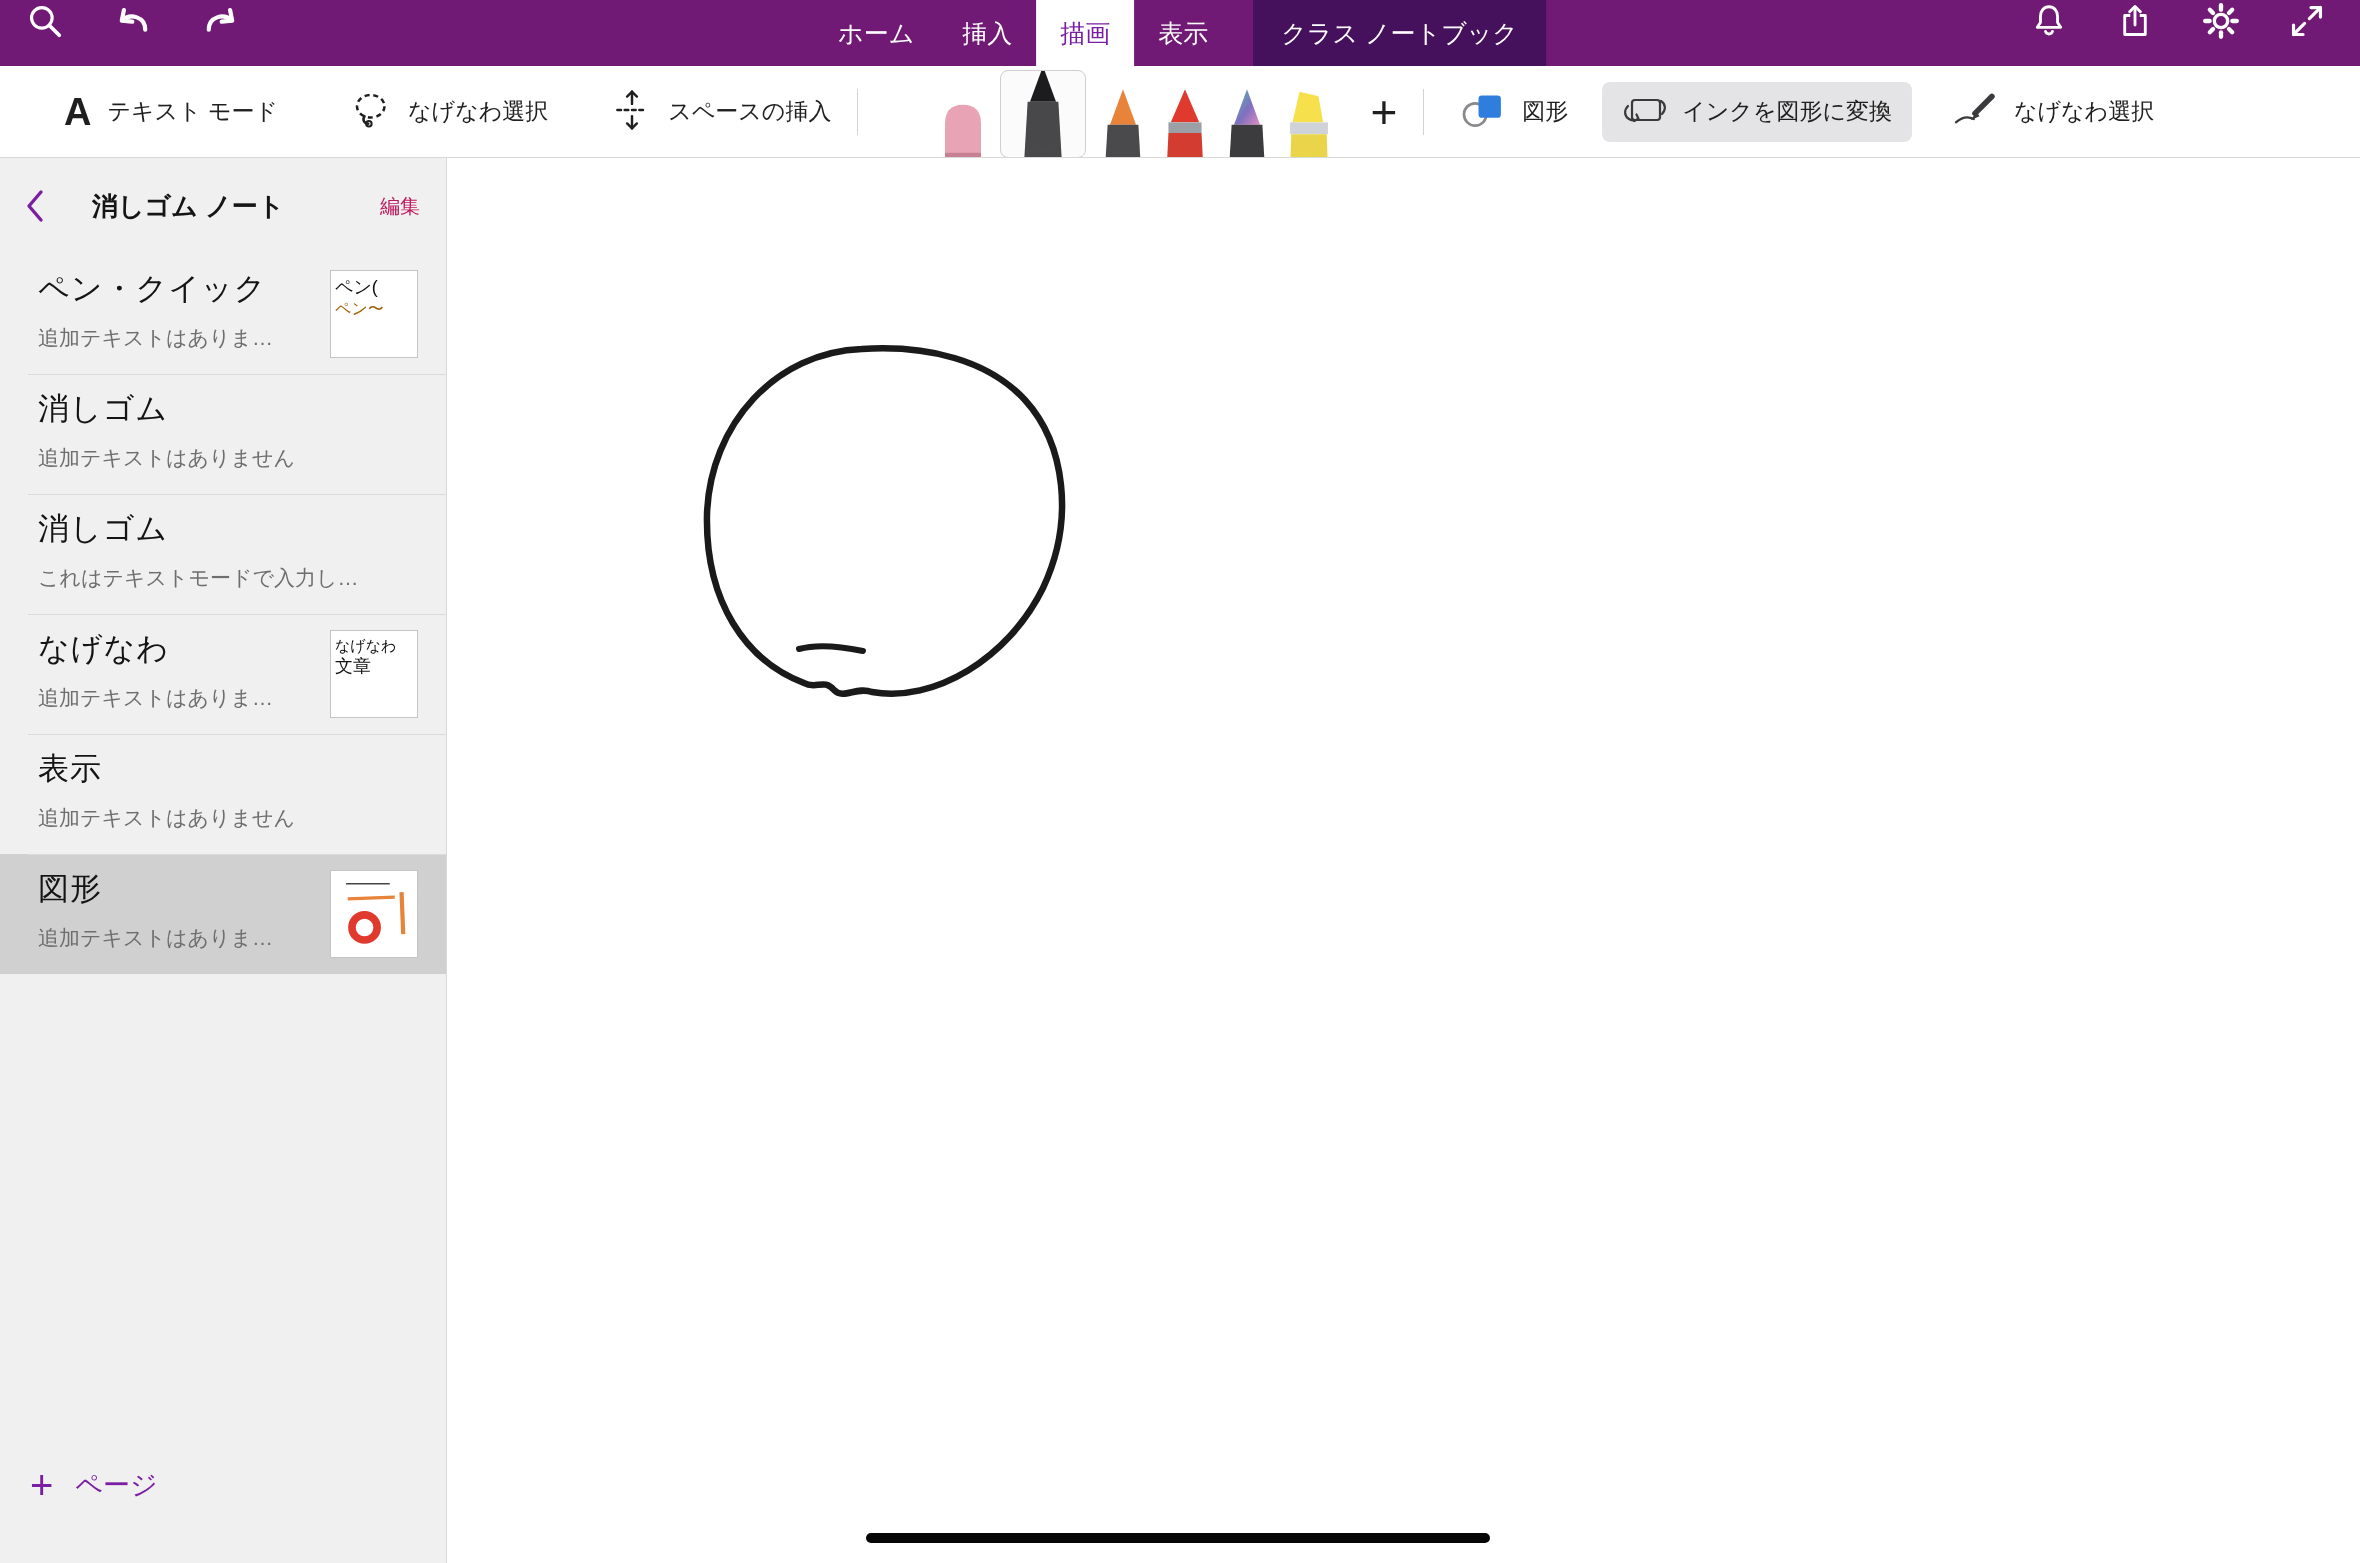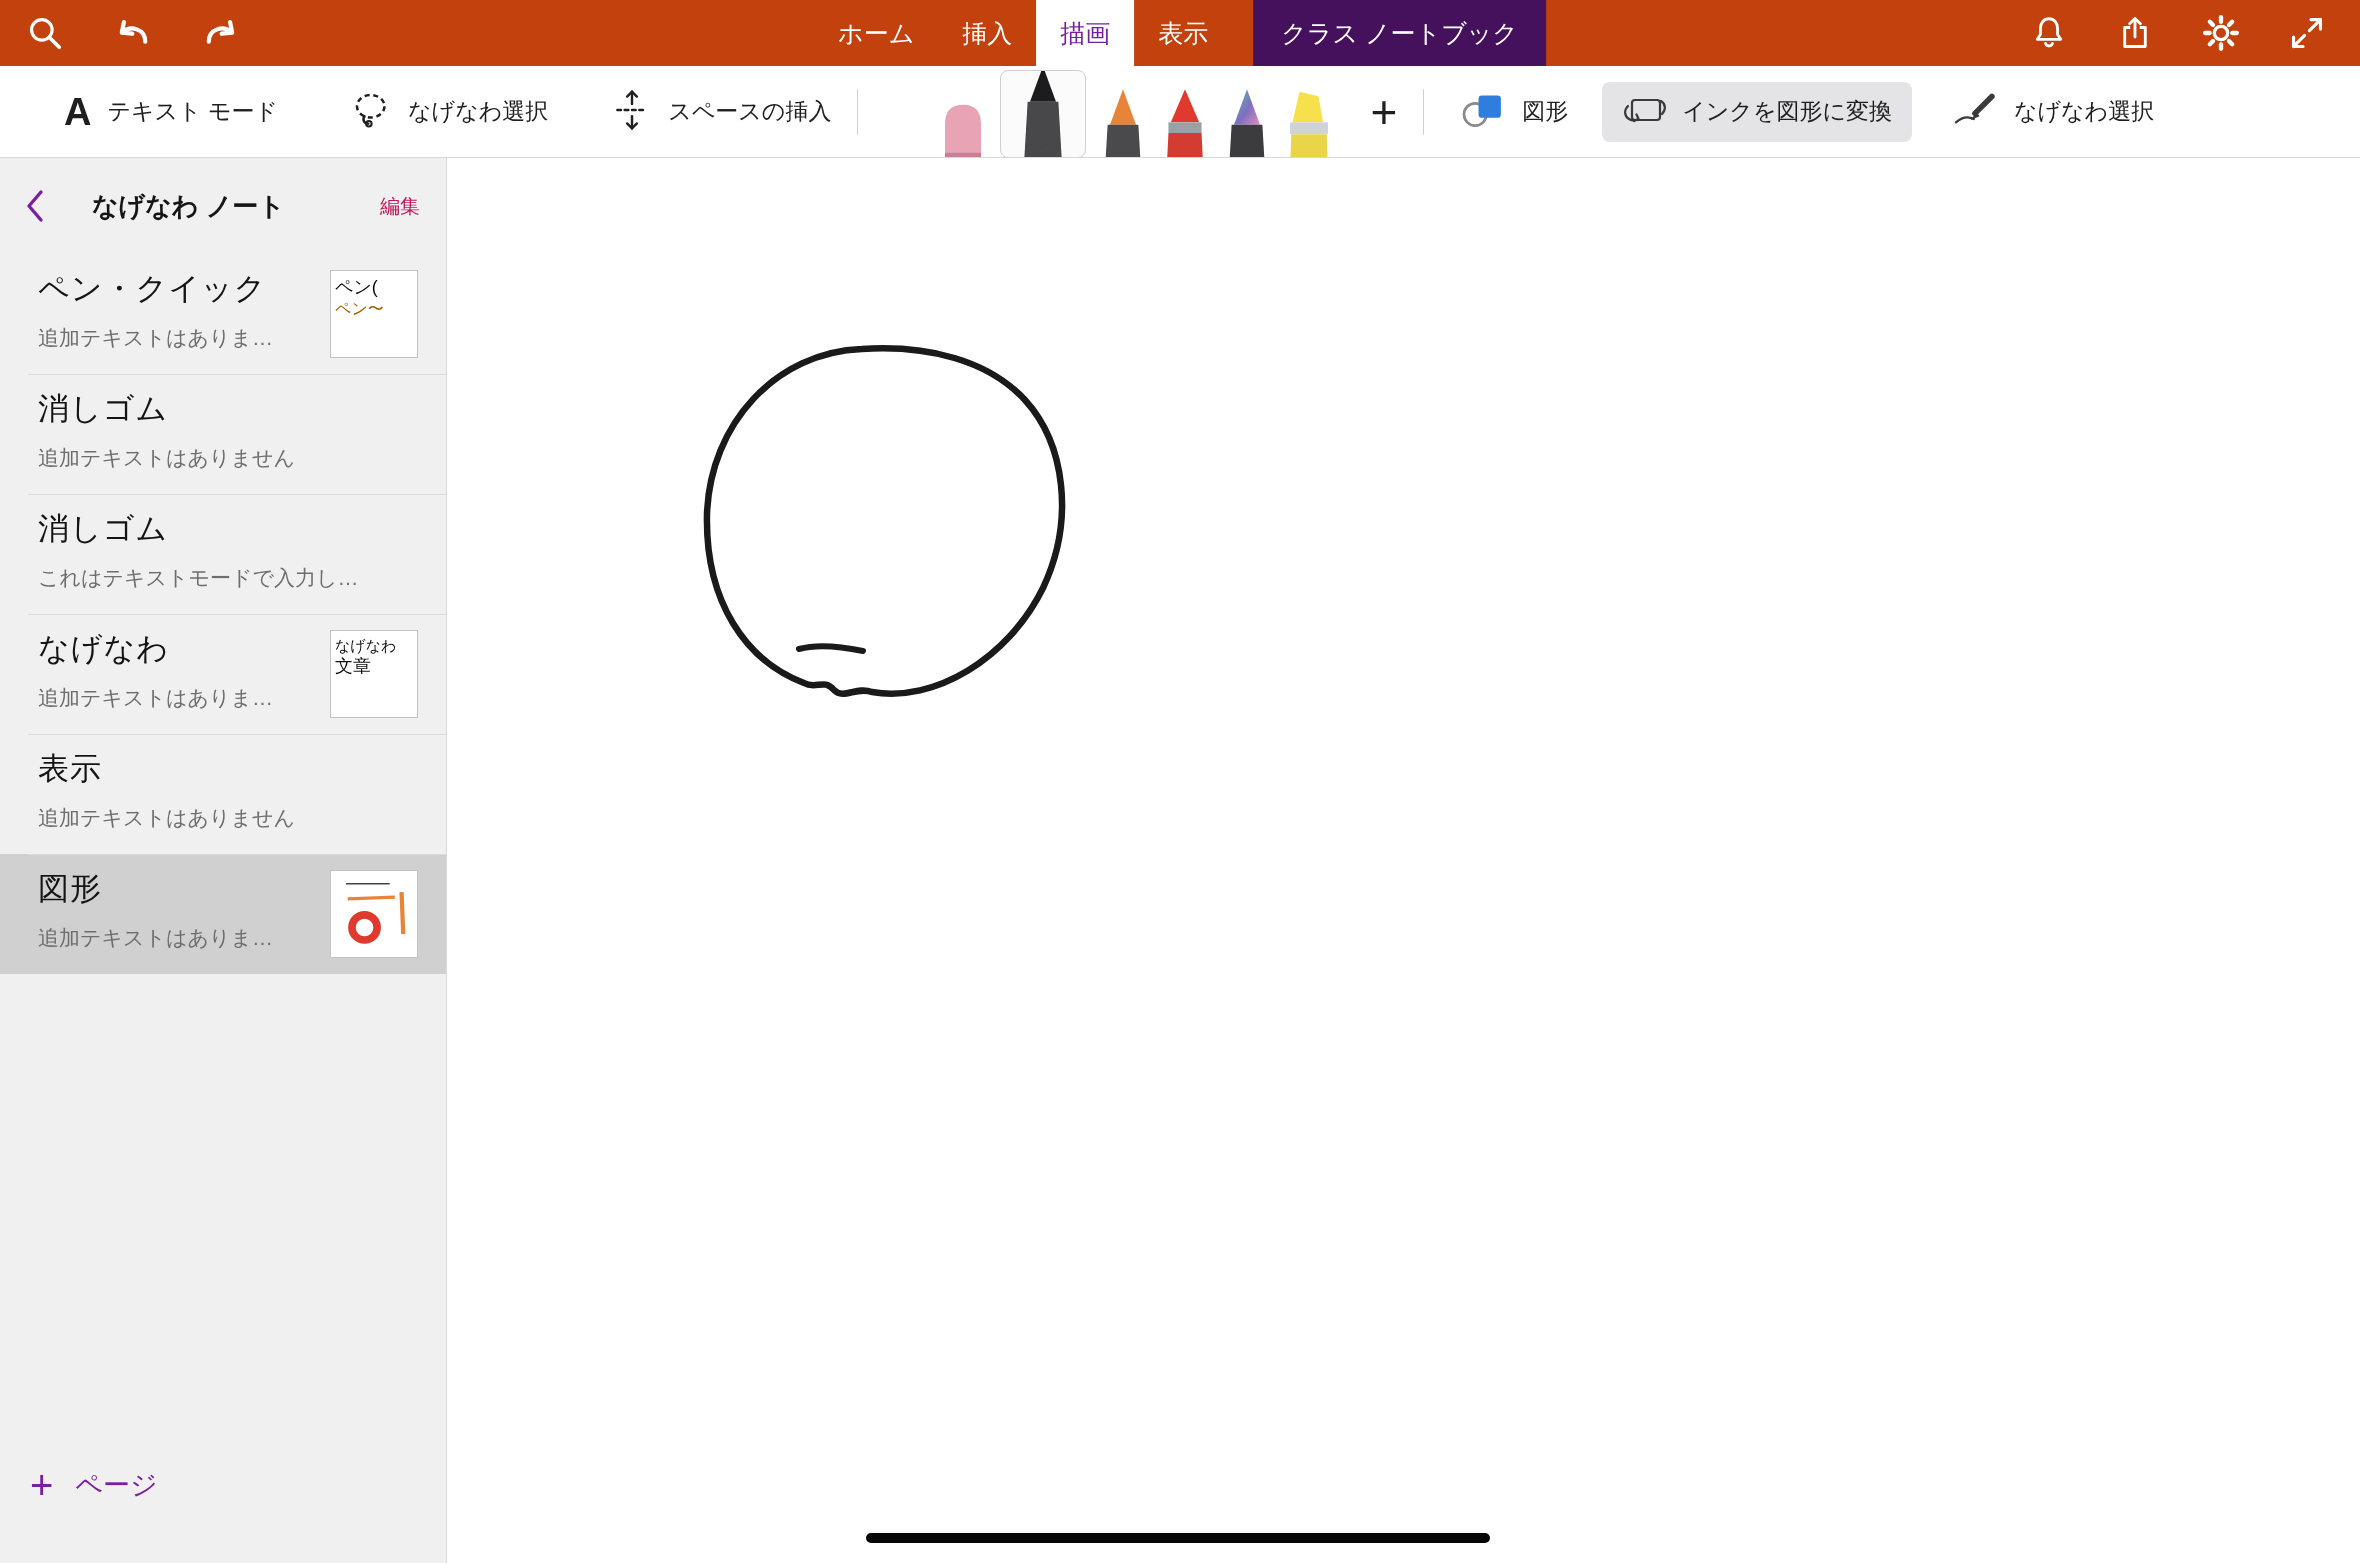--- a/index.html
+++ b/index.html
@@ -1,21 +1,21 @@
 <!DOCTYPE html>
 <html><head>
 <meta charset="utf-8">
 <style>
   * { margin:0; padding:0; box-sizing:border-box; }
   html,body { font-family:"Liberation Sans","DejaVu Sans",sans-serif; }
   .app { position:relative; width:2360px; height:1563px; background:#fff; overflow:hidden; }
 
   
-  .topbar { position:absolute; top:0; left:0; right:0; height:66px; background:#c2410c;
-            display:flex; align-items:center; color:#fff; }
+  .topbar { position:absolute; top:0; left:0; right:0; height:66px; background:#701a75;
+            display:flex; align-items:flex-start; color:#fff; }
   .topbar-left { display:flex; align-items:center; gap:46px; padding-left:24px; }
   .topbar-right { display:flex; align-items:center; gap:44px; padding-right:32px; margin-left:auto; }
   .tb-icon { width:42px; height:42px; display:flex; align-items:center; justify-content:center; cursor:pointer; }
   .tb-icon svg { display:block; }
 
   .tabs { position:absolute; left:50%; transform:translateX(-50%); height:66px;
           display:flex; align-items:stretch; }
   .tab { display:flex; align-items:center; padding:0 24px; font-size:25px; color:#fff; cursor:pointer; white-space:nowrap; }
   .tab.active { background:#fff; color:#7B1FA2; }
   .tab.highlighted { background:#45105C; color:#fff; padding:0 28px;margin-left:21px; }
@@ -278,21 +278,21 @@
     </div>
   </div>
 
   <div class="sidebar">
     <div class="sb-header">
       <span class="sb-back">
         <svg width="26" height="36" viewBox="0 0 26 36">
             <polyline points="19,4 7,18 19,32" fill="none" stroke="#7B1FA2" stroke-width="3.4" stroke-linecap="round" stroke-linejoin="round"></polyline>
           </svg>
       </span>
-      <span class="sb-title">なげなわ ノート</span>
+      <span class="sb-title">消しゴム ノート</span>
       <span class="sb-edit">編集</span>
     </div>
 
     <div class="sb-list">
 
       <div class="sb-item">
         <div class="sb-item-title">ペン・クイック</div>
         <div class="sb-item-sub">追加テキストはありま…</div>
         <div class="sb-thumb">
           <span class="t-line1">ペン(</span>

